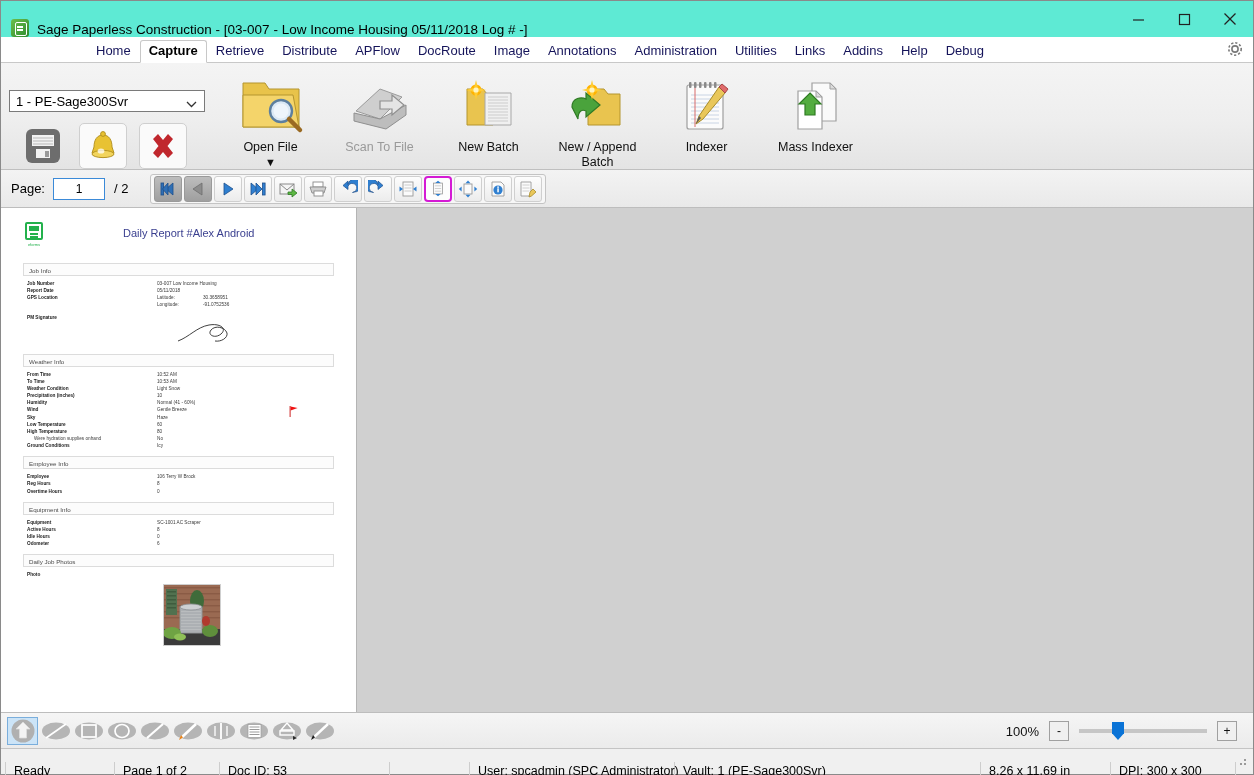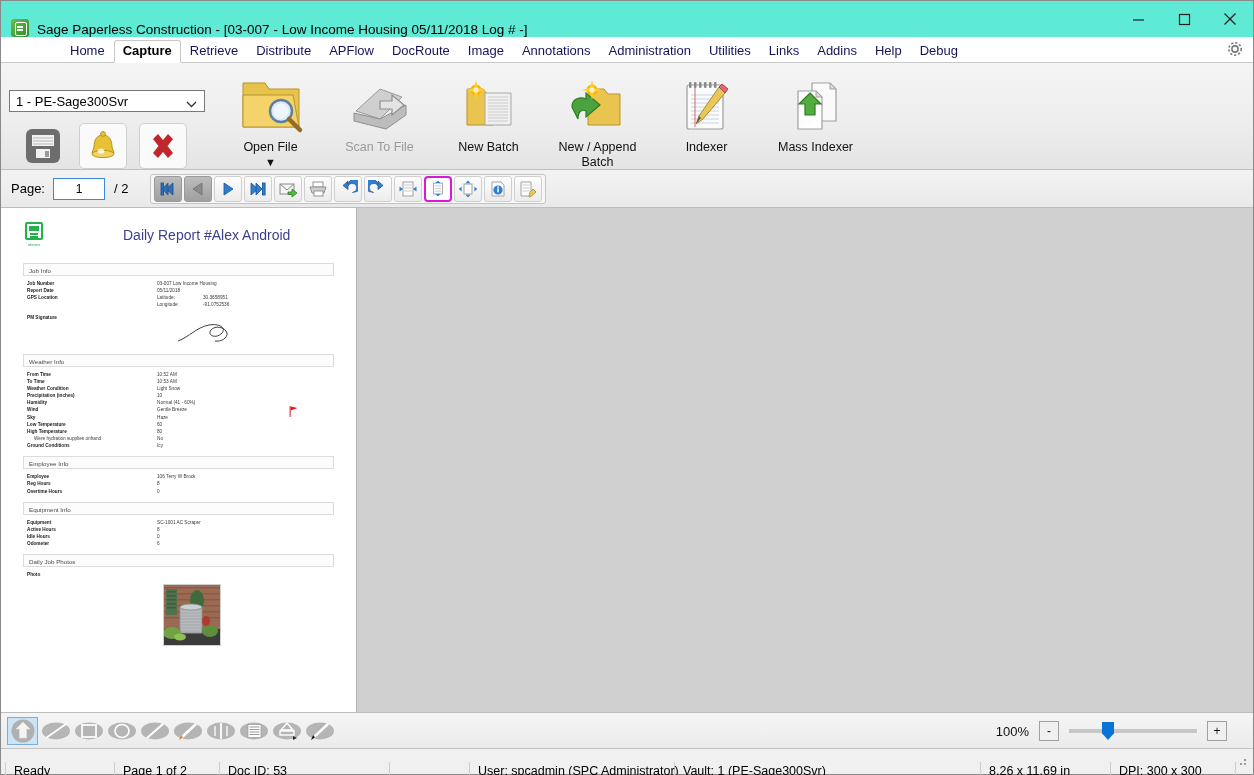--- a/index.html
+++ b/index.html
@@ -55,21 +55,21 @@
     display:flex; align-items:center; justify-content:center;
     color:#222; font-size: 13px;
   }
   .win-btn svg { display:block; }
 
   
   .menubar {
     height: 26px; flex: 0 0 26px;
     background:#ffffff;
     display:flex; align-items:flex-end;
-    padding-left: 60px;
+    padding-left: 86px;
     position: relative;
     border-bottom: 1px solid #c8c8c8;
   }
   .menu-item {
     font-size: 13px; color:#15145a;
     padding: 3px 9px 5px 9px;
     white-space:nowrap;
     line-height:1;
   }
   .menu-item.active {
@@ -204,21 +204,21 @@
     content:""; position:absolute; left:2px; top:2px; right:2px; height:5px;
     background:#23b14c;
   }
   .eforms-box::after {
     content:""; position:absolute; left:3px; top:9px; width:8px; height:1.5px;
     background:#23b14c; box-shadow: 0 3px 0 #23b14c;
   }
   .eforms-cap { font-size:4px; color:#23b14c; margin-top:2px; }
   .doc-title {
     position:absolute; left:100px; top:5px;
-    font-size:14px; color:#3a3f8f;
+    font-size:11px; color:#3a3f8f;
     white-space:nowrap;
   }
   .sect-head {
     margin-top: 7px;
     border:1px solid #dcdcdc; background:#fcfcfc;
     height:13px; line-height:13px;
     font-size:6.2px; color:#4a4a4a;
     padding-left:5px;
   }
   .kv { margin-top:4px; padding-left:4px; }
@@ -251,21 +251,21 @@
   }
   .anno-btn {
     width:31px; height:28px;
     display:flex; align-items:center; justify-content:center;
     margin-right:2px;
   }
   .anno-btn.sel {
     background:#cce4f7; border:1px solid #7aaedc;
   }
   .zoom-area {
-    position:absolute; right:26px; top:0; height:36px;
+    position:absolute; right:16px; top:0; height:36px;
     display:flex; align-items:center; gap:10px;
   }
   .zoom-pct { font-size:13px; color:#111; }
   .zbtn {
     width:20px; height:20px; border:1px solid #a0a0a0;
     background:#f0f0f0; display:flex; align-items:center; justify-content:center;
     font-size:12px; color:#111; line-height:1;
   }
   .slider { width:128px; height:20px; position:relative; display:flex; align-items:center;}
   .slider-track { position:absolute; left:0; right:0; height:4px; background:#c6c6c6; }

